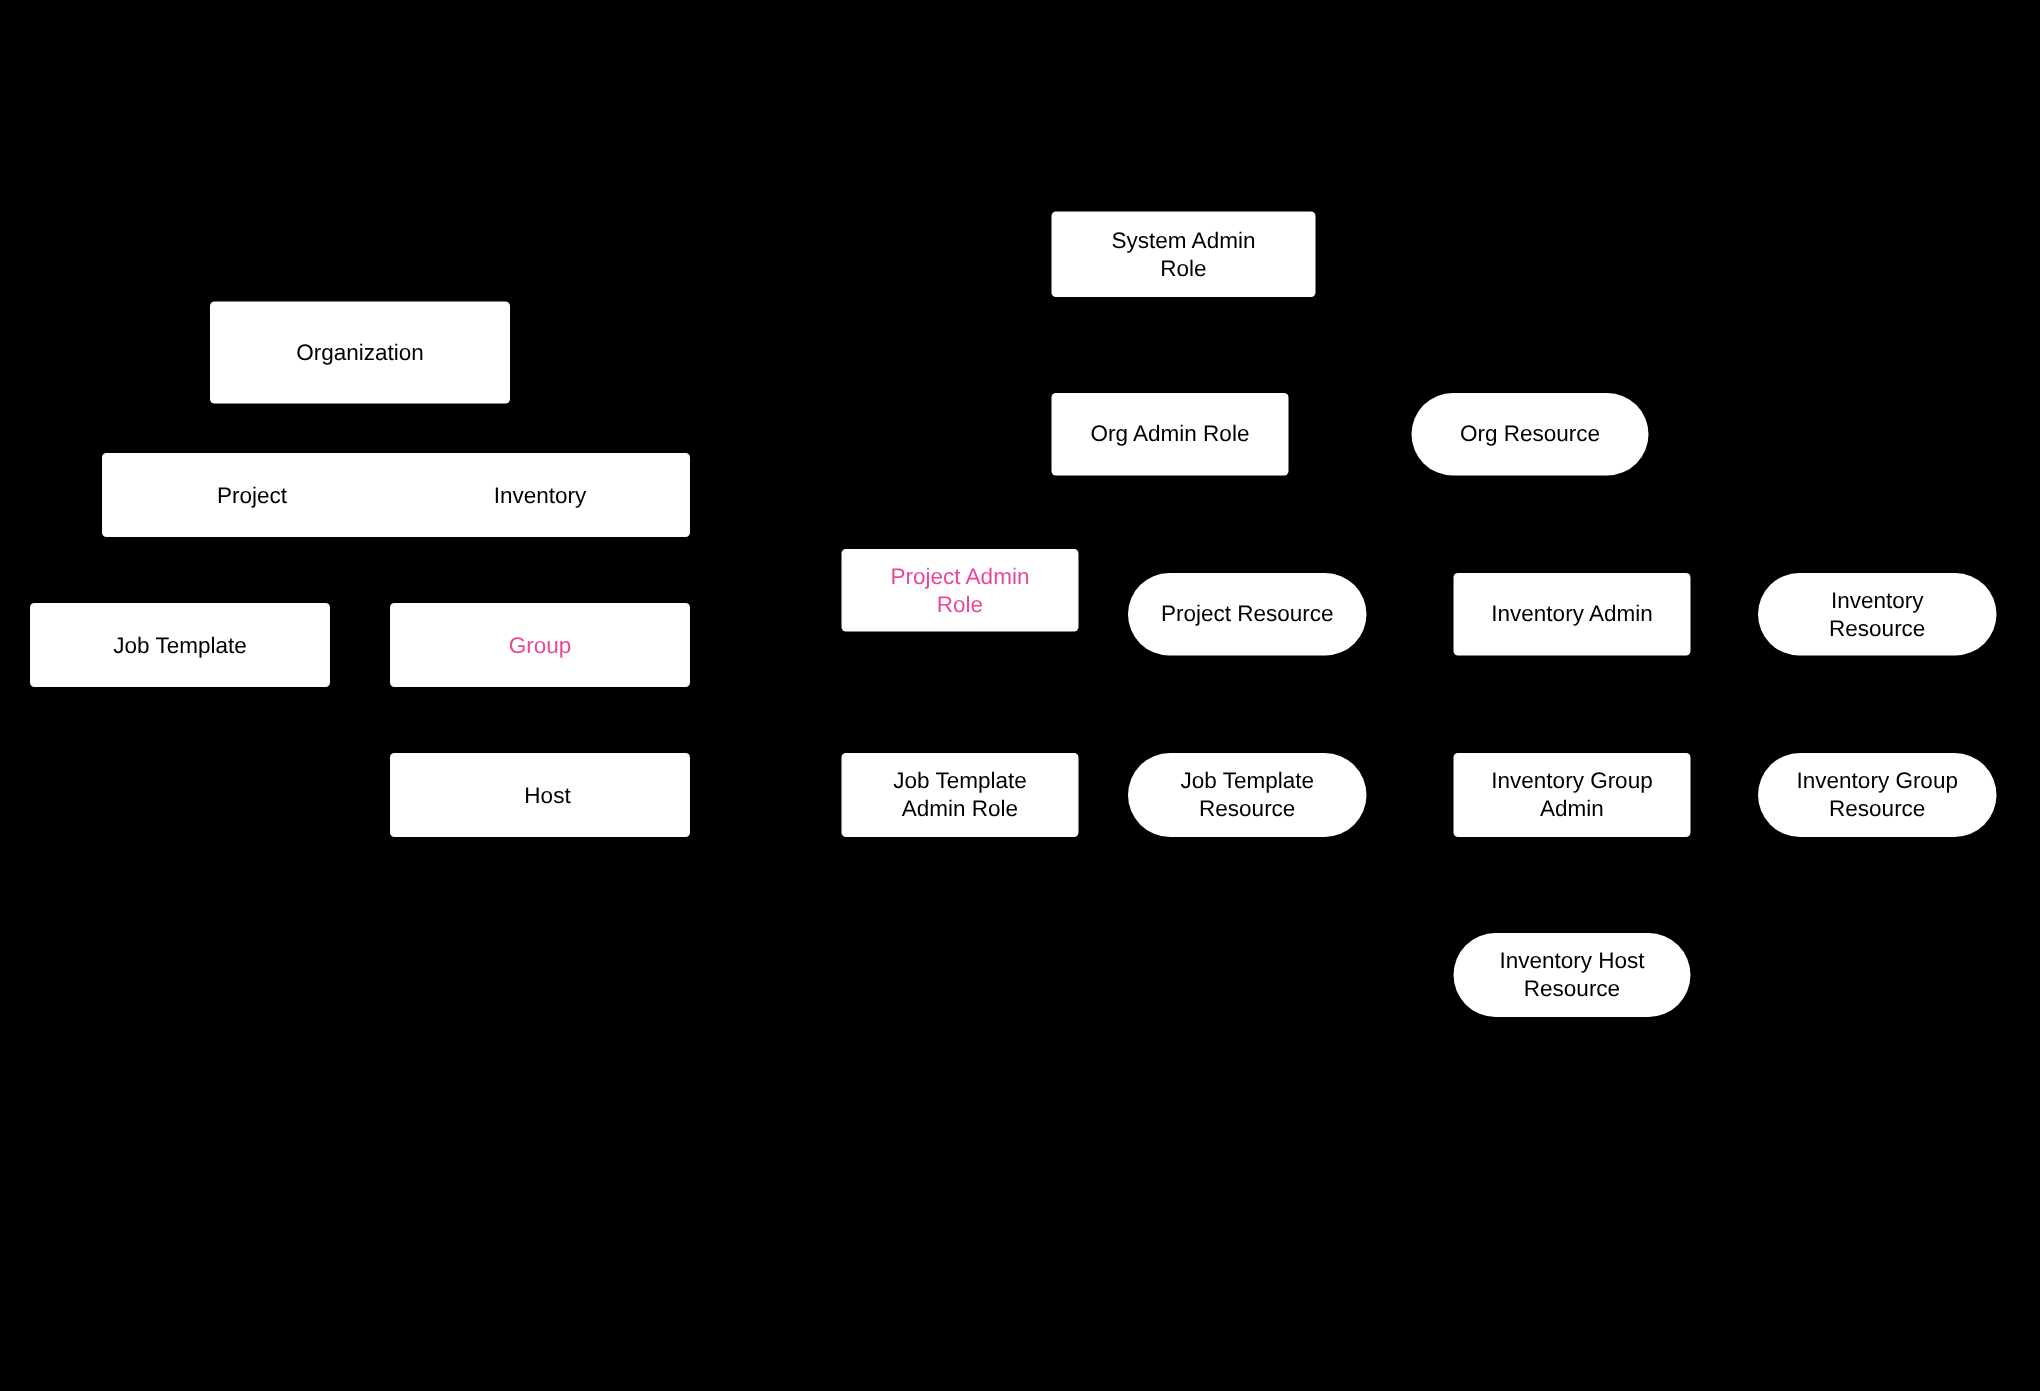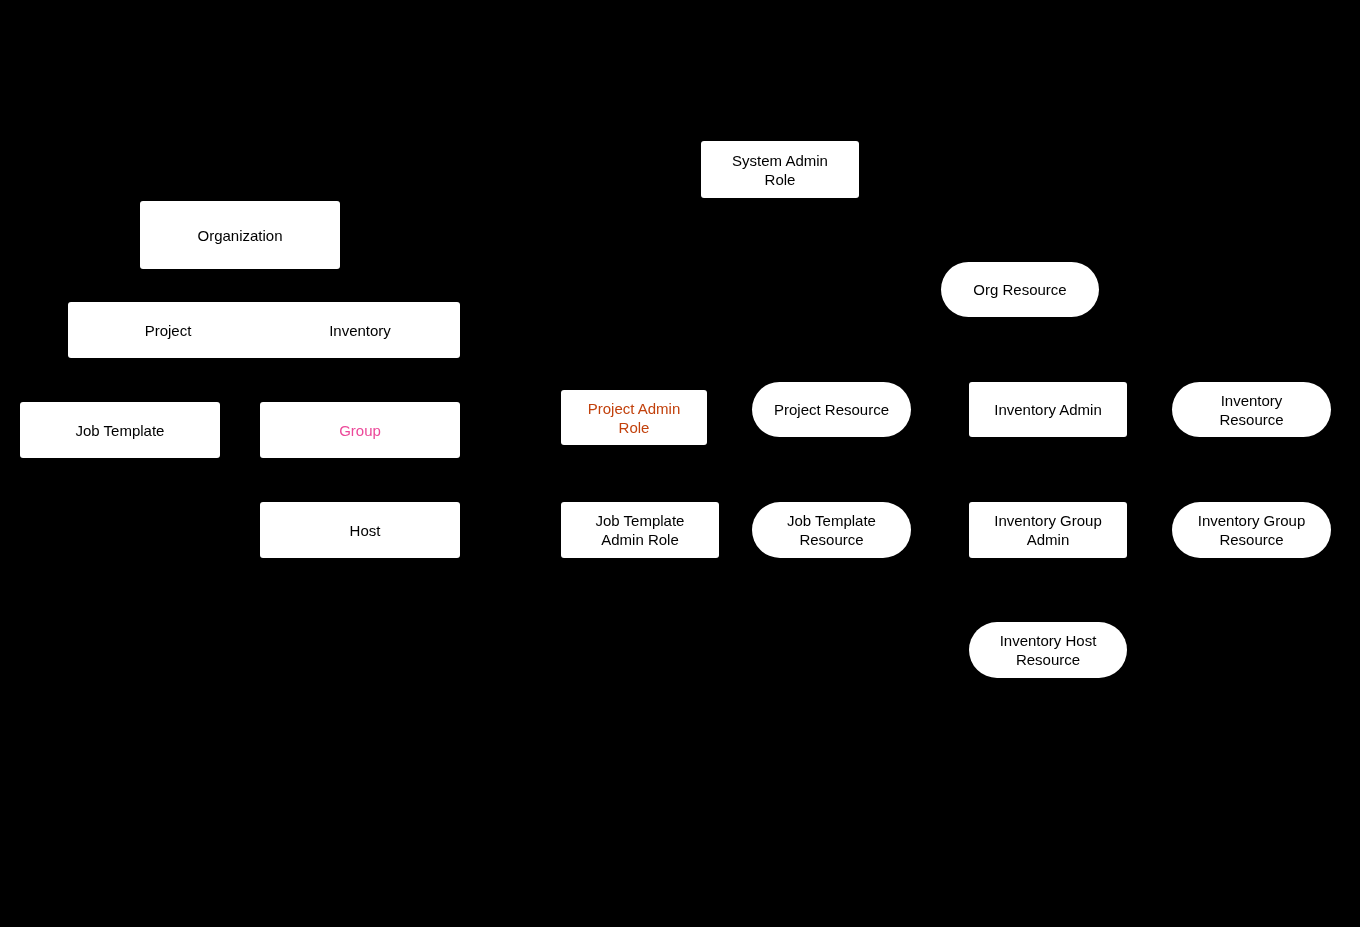--- a/index.html
+++ b/index.html
@@ -46,24 +46,25 @@
 </head>
 <body>
 
 <div id="canvas">
     <div class="node rect" style="left: 140px; top: 201px; width: 200px; height: 68px; background: rgb(255, 255, 255); color: rgb(0, 0, 0);">Organization</div>
     <div class="node rect" style="left: 20px; top: 302px; width: 200px; height: 56px; background: rgb(255, 255, 255); color: rgb(0, 0, 0); margin-left: 48px;">Project</div>
     <div class="node rect" style="left: 260px; top: 302px; width: 200px; height: 56px; background: rgb(255, 255, 255); color: rgb(0, 0, 0);">Inventory</div>
     <div class="node rect" style="left: 20px; top: 402px; width: 200px; height: 56px; background: rgb(255, 255, 255); color: rgb(0, 0, 0);">Job Template</div>
     <div class="node rect" style="left: 260px; top: 402px; width: 200px; height: 56px; background: rgb(255, 255, 255); color: #ec4899;">Group</div>
     <div class="node rect" style="left: 260px; top: 502px; width: 200px; height: 56px; background: rgb(255, 255, 255); color: rgb(0, 0, 0); padding-left: 16px;">Host</div>
-    <div class="node rect" style="left: 701px; top: 141px; width: 158px; height: 57px; background: rgb(255, 255, 255); color: rgb(0, 0, 0);">System Admin
+    <div class="node rect" style="left: 701px; top: 141px; width: 176px; height: 57px; background: rgb(255, 255, 255); color: rgb(0, 0, 0);">System Admin
 Role</div>
+    <div class="node rect" style="left: 701px; top: 262px; width: 158px; height: 55px; background: rgb(255, 255, 255); color: rgb(0, 0, 0);">Org Admin Role</div>
     <div class="node pill" style="left: 941px; top: 262px; width: 158px; height: 55px; background: rgb(255, 255, 255); color: rgb(0, 0, 0);">Org Resource</div>
-    <div class="node rect" style="left: 561px; top: 390px; width: 146px; height: 55px; background: rgb(255, 255, 255); color: #c2410c;">Project Admin
+    <div class="node rect" style="left: 561px; top: 366px; width: 158px; height: 55px; background: rgb(255, 255, 255); color: #ec4899;">Project Admin
 Role</div>
     <div class="node pill" style="left: 752px; top: 382px; width: 159px; height: 55px; background: rgb(255, 255, 255); color: rgb(0, 0, 0);">Project Resource</div>
     <div class="node rect" style="left: 969px; top: 382px; width: 158px; height: 55px; background: rgb(255, 255, 255); color: rgb(0, 0, 0);">Inventory Admin</div>
     <div class="node pill" style="left: 1172px; top: 382px; width: 159px; height: 55px; background: rgb(255, 255, 255); color: rgb(0, 0, 0);">Inventory
 Resource</div>
     <div class="node rect" style="left: 561px; top: 502px; width: 158px; height: 56px; background: rgb(255, 255, 255); color: rgb(0, 0, 0);">Job Template
 Admin Role</div>
     <div class="node pill" style="left: 752px; top: 502px; width: 159px; height: 56px; background: rgb(255, 255, 255); color: rgb(0, 0, 0);">Job Template
 Resource</div>
     <div class="node rect" style="left: 969px; top: 502px; width: 158px; height: 56px; background: rgb(255, 255, 255); color: rgb(0, 0, 0);">Inventory Group

